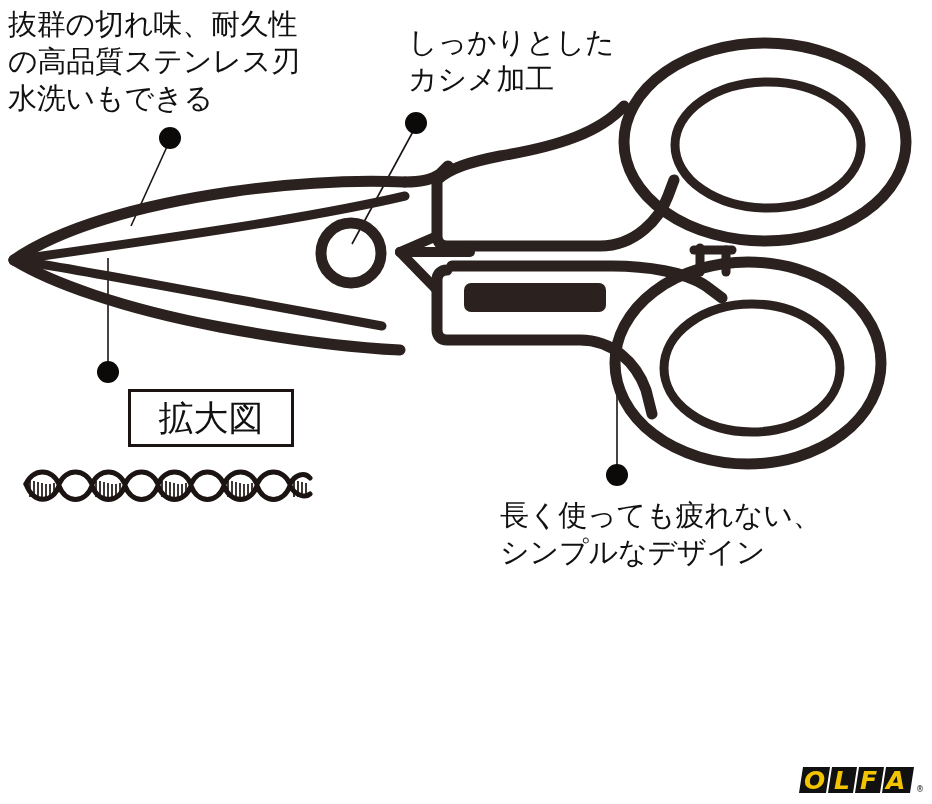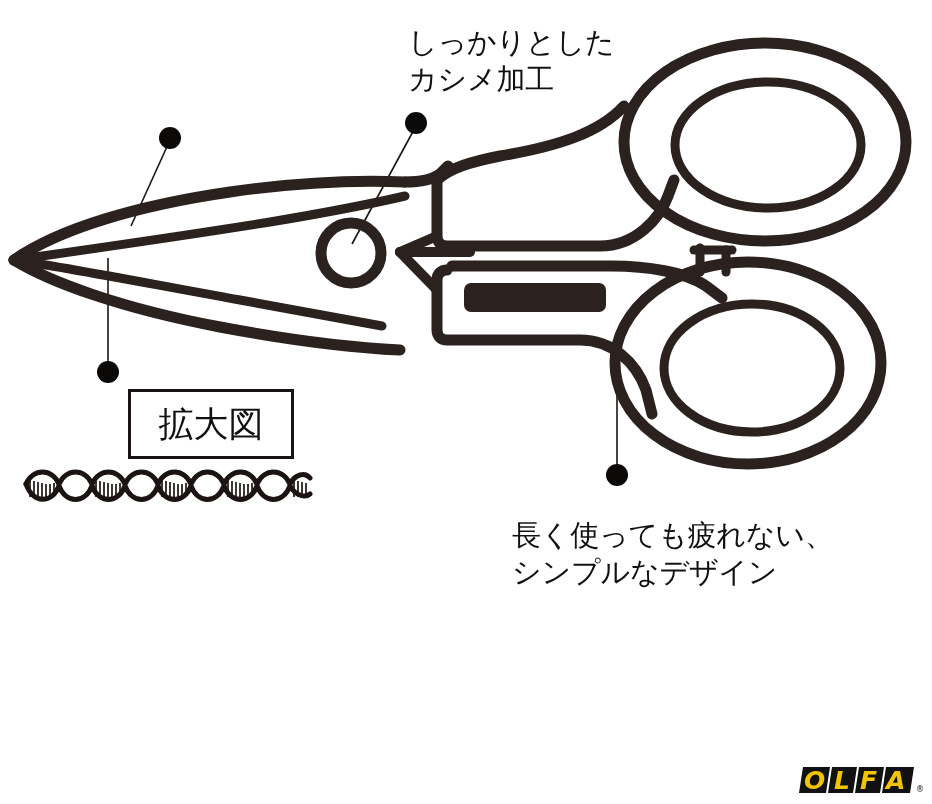--- a/index.html
+++ b/index.html
@@ -22,29 +22,29 @@
     color: #111111;
     font-family: "DejaVu Sans", "Liberation Sans", sans-serif;
     font-size: 29px;
     line-height: 1.28;
     letter-spacing: -0.2px;
     white-space: pre;
     font-weight: 400;
   }
   #ann-blade      { left: 8px;   top: 6px; }
   #ann-rivet      { left: 408px; top: 24px; }
-  #ann-design     { left: 512px; top: 497px; margin-top: 20px; }
+  #ann-design     { left: 500px; top: 497px; }
   #ann-serration  { left: 26px;  top: 525px; }
 
   #zoom-label-box {
     position: absolute;
     left: 128px;
     top: 389px;
     width: 166px;
-    height: 70px;
+    height: 58px;
     border: 3px solid #1b1412;
     background: #ffffff;
     box-sizing: border-box;
   }
   #zoom-label-text {
     position: absolute;
     left: 0; right: 0; top: 0; bottom: 0;
     display: flex;
     align-items: center;
     justify-content: center;
@@ -201,20 +201,23 @@
                C 99 504, 118 504, 125 486
                C 132 504, 151 504, 158 486
                C 165 504, 184 504, 191 486
                C 198 504, 217 504, 224 486
                C 231 504, 250 504, 257 486
                C 264 504, 283 504, 290 486
                C 296 496, 305 498, 310 494"></path>
     </g>
   </svg>
 
+  <div class="ann" id="ann-blade">抜群の切れ味、耐久性
+の高品質ステンレス刃
+水洗いもできる</div>
 
   <div class="ann" id="ann-rivet">しっかりとした
 カシメ加工</div>
 
   <div class="ann" id="ann-design">長く使っても疲れない、
 シンプルなデザイン</div>
 
 
   <div id="zoom-label-box">
     <div id="zoom-label-text">拡大図</div>

